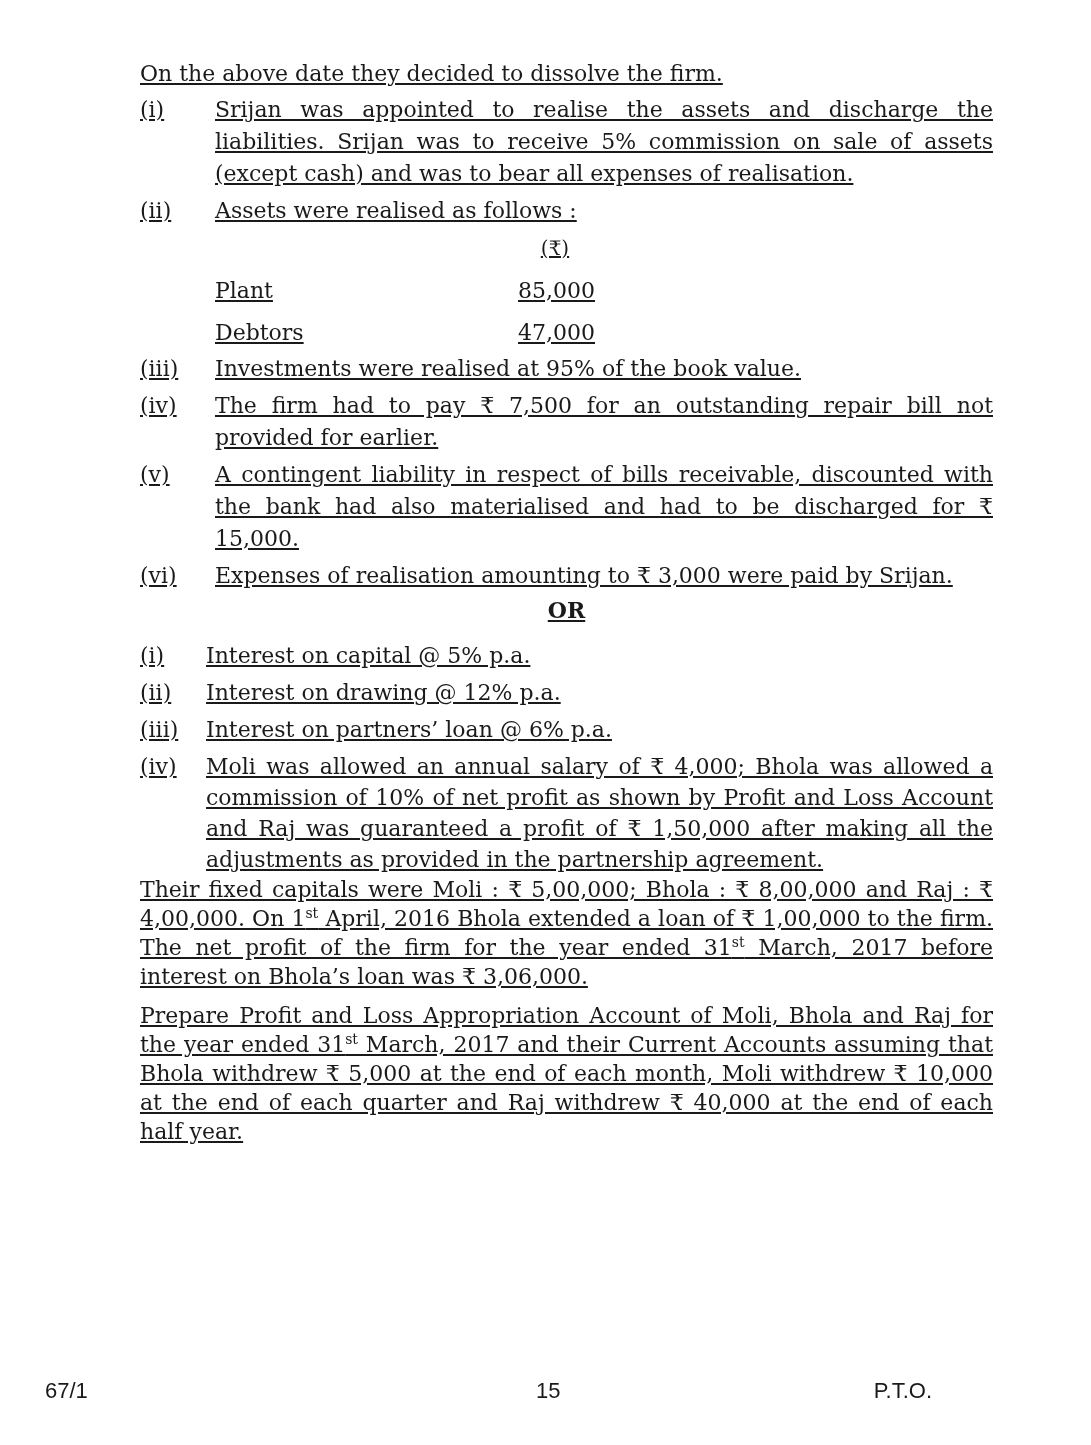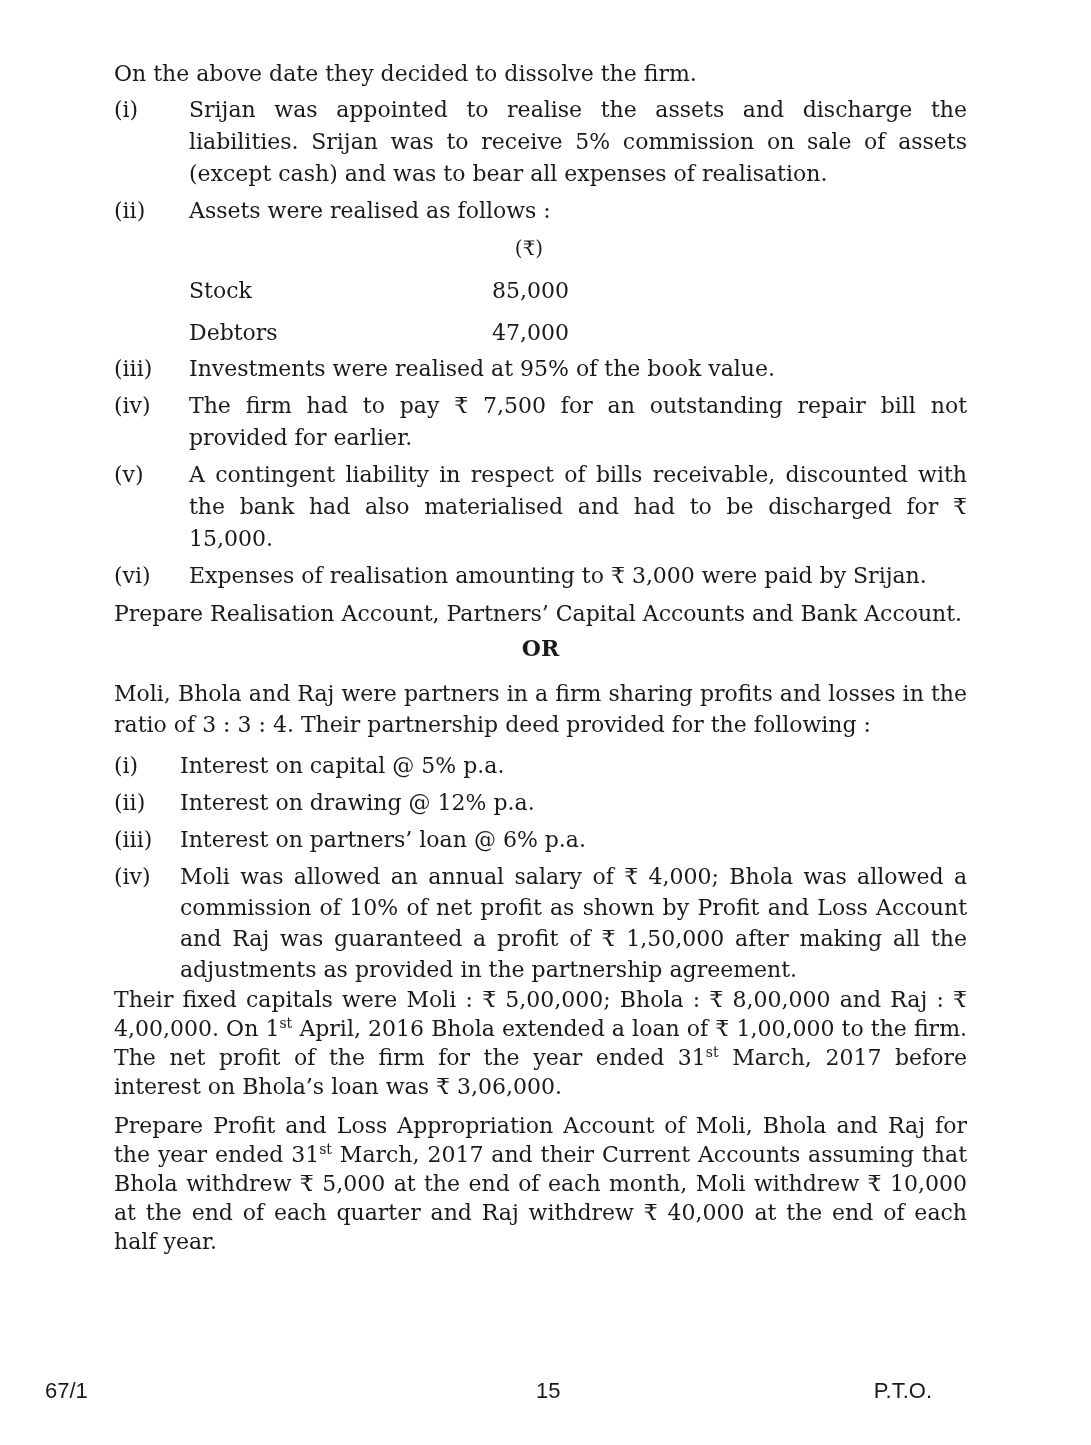--- a/index.html
+++ b/index.html
@@ -1,21 +1,21 @@
 <!DOCTYPE html>
 <html><head>
 <meta charset="utf-8">
 <style>
   html, body { margin: 0; padding: 0; background: #ffffff; }
   body {
     width: 1091px; height: 1445px; position: relative; overflow: hidden;
     font-family: "DejaVu Serif", "Liberation Serif", serif;
     color: #1a1a1a;
   }
-  .page { position: absolute; left: 114px; top: 58px; width: 853px; }
+  .page { position: absolute; left: 140px; top: 58px; width: 853px; text-decoration: underline; }
   .p { font-size: 22px; line-height: 32px; margin: 0; }
   .just { text-align: justify; text-align-last: left; }
   .item { display: flex; align-items: flex-start; }
   .num { flex: 0 0 75px; font-size: 22px; line-height: 32px; }
   .num.b { flex-basis: 66px; }
   .txt { flex: 1; font-size: 22px; line-height: 32px; text-align: justify; }
   .or { text-align: center; font-weight: bold; font-size: 22px; line-height: 32px; }
   table.assets { border-collapse: collapse; margin-left: 75px; }
   table.assets td { font-size: 22px; padding: 0; height: 42px; vertical-align: middle; }
   table.assets td.lbl { width: 300px; }
@@ -45,21 +45,21 @@
     <span class="txt">Assets were realised as follows :</span>
   </div>
 
   <table class="assets">
     <tbody>
         <tr>
       <td class="lbl"></td>
       <td class="hdr">(₹)</td>
     </tr>
     <tr>
-      <td class="lbl">Stock</td>
+      <td class="lbl">Plant</td>
       <td class="val">85,000</td>
     </tr>
     <tr>
       <td class="lbl">Debtors</td>
       <td class="val">47,000</td>
     </tr>
   </tbody>
     </table>
 
   <div class="item">
@@ -72,25 +72,23 @@
   </div>
   <div class="item" style="margin-top:5px;">
     <span class="num">(v)</span>
     <span class="txt">A contingent liability in respect of bills receivable, discounted with the bank had also materialised and had to be discharged for ₹ 15,000.</span>
   </div>
   <div class="item" style="margin-top:5px;">
     <span class="num">(vi)</span>
     <span class="txt">Expenses of realisation amounting to ₹ 3,000 were paid by Srijan.</span>
   </div>
 
-  <p class="p just" style="margin-top:6px;">Prepare Realisation Account, Partners’ Capital Accounts and Bank Account.</p>
 
   <p class="or" style="margin-top:2px; margin-bottom:14px;">OR</p>
 
-  <p class="p just" style="line-height:31px;">Moli, Bhola and Raj were partners in a firm sharing profits and losses in the ratio of 3 : 3 : 4. Their partnership deed provided for the following :</p>
 
   <div class="item" style="margin-top:10px;">
     <span class="num b">(i)</span>
     <span class="txt">Interest on capital @ 5% p.a.</span>
   </div>
   <div class="item" style="margin-top:5px;">
     <span class="num b">(ii)</span>
     <span class="txt">Interest on drawing @ 12% p.a.</span>
   </div>
   <div class="item" style="margin-top:5px;">

